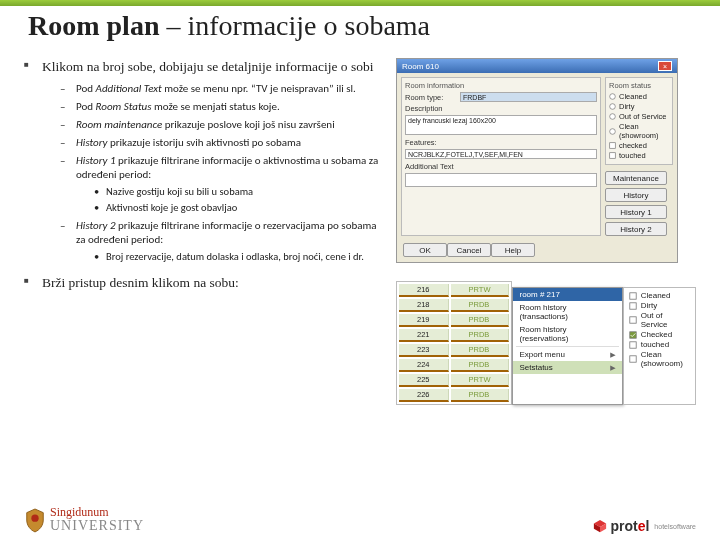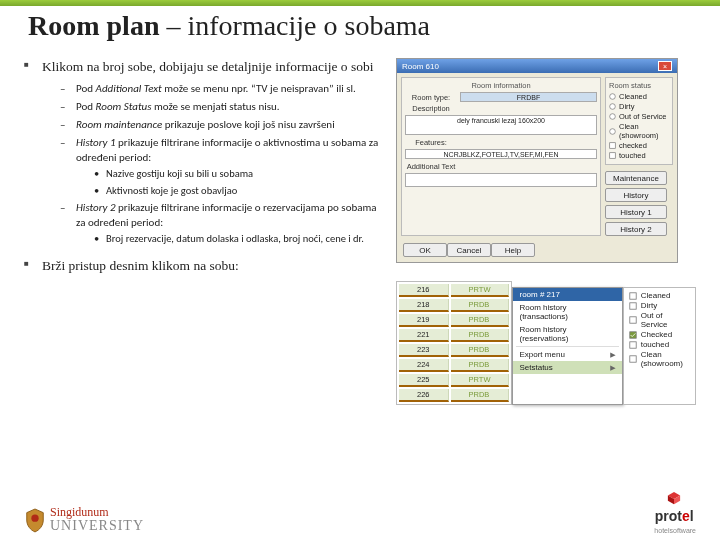--- a/index.html
+++ b/index.html
@@ -21,21 +21,21 @@
   ul.lv3 > li { position: relative; padding-left: 14px; font-size: 10.5px; margin-bottom: 2px; }
   ul.lv3 > li::before { content: "•"; position: absolute; left: 2px; top: 0; }
   .main-line { font-family: "Times New Roman", serif; font-size: 13.5px; }
   em { font-style: italic; }
 
   
   .dialog { background: #ece9d8; border: 1px solid #999; font-family: Tahoma, Arial, sans-serif; font-size: 8px; width: 282px; }
   .dlg-title { background: linear-gradient(#6ea1e6, #3b6db3); color: #fff; padding: 2px 5px; display: flex; justify-content: space-between; align-items: center; }
   .dlg-close { background: #d94a3a; color: #fff; width: 14px; height: 10px; text-align: center; font-size: 7px; line-height: 10px; border: 1px solid #fff; }
   .dlg-body { display: flex; padding: 4px; gap: 4px; }
-  .dlg-left { flex: 1; border: 1px solid #bbb; background: #f5f3ea; padding: 3px; text-align: center; }
+  .dlg-left { flex: 1; border: 1px solid #bbb; background: #f5f3ea; padding: 3px; }
   .dlg-right { width: 68px; display: flex; flex-direction: column; gap: 3px; }
   .group { border: 1px solid #bbb; background: #f5f3ea; padding: 3px; }
   .group-title { font-size: 7.5px; color: #555; margin-bottom: 2px; }
   .row { display: flex; gap: 3px; margin-bottom: 2px; align-items: center; }
   .lbl { width: 52px; font-size: 7.5px; color: #333; }
   .fld { flex: 1; background: #fff; border: 1px solid #aaa; height: 10px; font-size: 7px; padding: 0 2px; line-height: 10px; overflow: hidden; }
   .fld.sel { background: #cde; }
   .desc { background: #fff; border: 1px solid #aaa; height: 20px; font-size: 7px; padding: 1px 2px; }
   .radio, .chk { display: flex; align-items: center; gap: 3px; font-size: 7.5px; margin-bottom: 1px; }
   .radio svg, .chk svg { width: 7px; height: 7px; flex: none; }
@@ -59,21 +59,21 @@
   .statuses { background: #fff; border: 1px solid #bbb; padding: 3px 5px; font-size: 8px; width: 80px; margin: 6px 0 0 0; }
   .st-row { display: flex; align-items: center; gap: 4px; margin-bottom: 1px; }
   .st-row svg { width: 8px; height: 8px; flex: none; }
 
   
   .footer { position: absolute; bottom: 6px; left: 0; right: 0; display: flex; justify-content: space-between; align-items: flex-end; padding: 0 24px; }
   .logo-left { display: flex; align-items: center; gap: 4px; font-family: Georgia, serif; }
   .logo-left svg { width: 22px; height: 26px; }
   .logo-left .txt { font-size: 12px; color: #b02a17; line-height: 1; }
   .logo-left .sub { font-size: 14px; color: #888; letter-spacing: 1px; }
-  .logo-right { display: flex; align-items: center; gap: 3px; font-family: Arial, sans-serif; flex-direction: column; }
+  .logo-right { display: flex; align-items: center; gap: 3px; font-family: Arial, sans-serif; }
   .logo-right svg { width: 14px; height: 14px; }
   .logo-right .b { font-size: 14px; color: #333; font-weight: 600; }
   .logo-right .r { color: #c00; font-weight: 700; }
   .logo-right .tag { font-size: 7px; color: #888; margin-left: 2px; }
 </style>
 </head>
 <body>
 
 <div class="topbar"></div>
 <div class="title-wrap">
@@ -82,22 +82,23 @@
   </h1>
 </div>
 
 <div class="content">
   <div class="left">
     <ul class="lv1">
       <li>
         <span class="main-line">Klikom na broj sobe, dobijaju se detaljnije informacije o sobi</span>
         <ul class="lv2">
           <li><span>Pod </span><em>Additional Text</em><span> može se menu npr. “TV je neispravan” ili sl.</span></li>
-          <li><span>Pod </span><em>Room Status</em><span> može se menjati status nisu.</span></li>
+          <li><span>Pod </span><em>Room Status</em><span> može se menjati status koje.</span></li>
           <li><em>Room maintenance</em><span> prikazuje poslove koji još nisu završeni</span></li>
+          <li><em>History </em><span> prikazuje istoriju svih aktivnosti po sobama</span></li>
           <li><em>History 1</em><span> prikazuje filtrirane informacije o aktivnostima u sobama za određeni period:</span>
             <ul class="lv3">
               <li>Nazive gostiju koji su bili u sobama</li>
               <li>Aktivnosti koje je gost obavljao</li>
             </ul>
           </li>
           <li><em>History 2</em><span> prikazuje filtrirane informacije o rezervacijama po sobama za određeni period:</span>
             <ul class="lv3">
               <li>Broj rezervacije, datum dolaska i odlaska, broj noći, cene i dr.</li>
             </ul>

